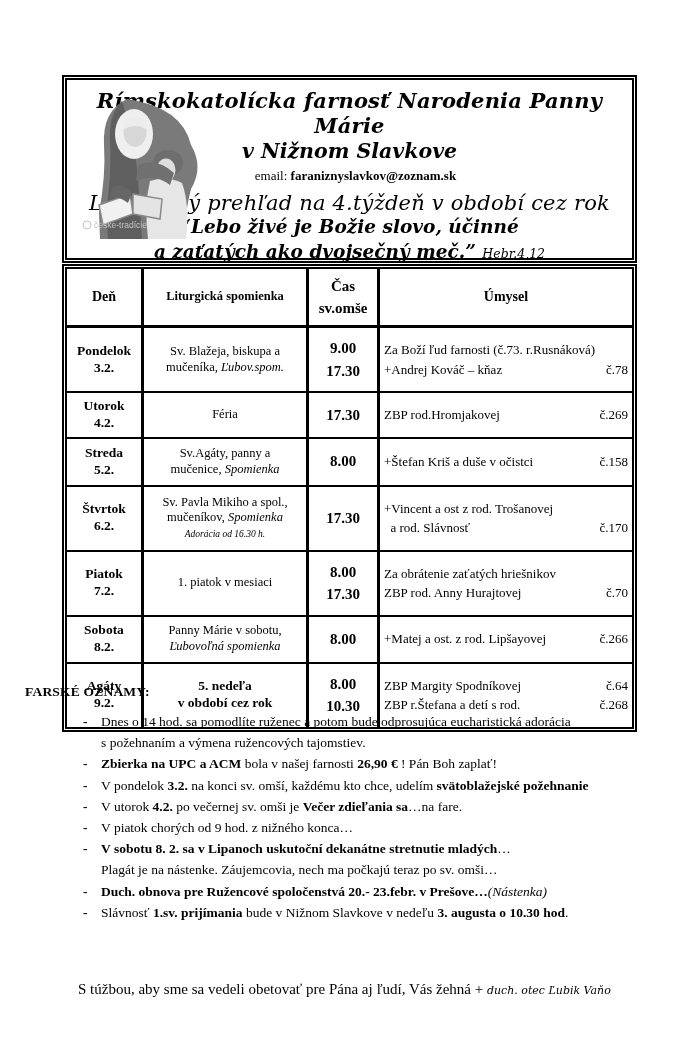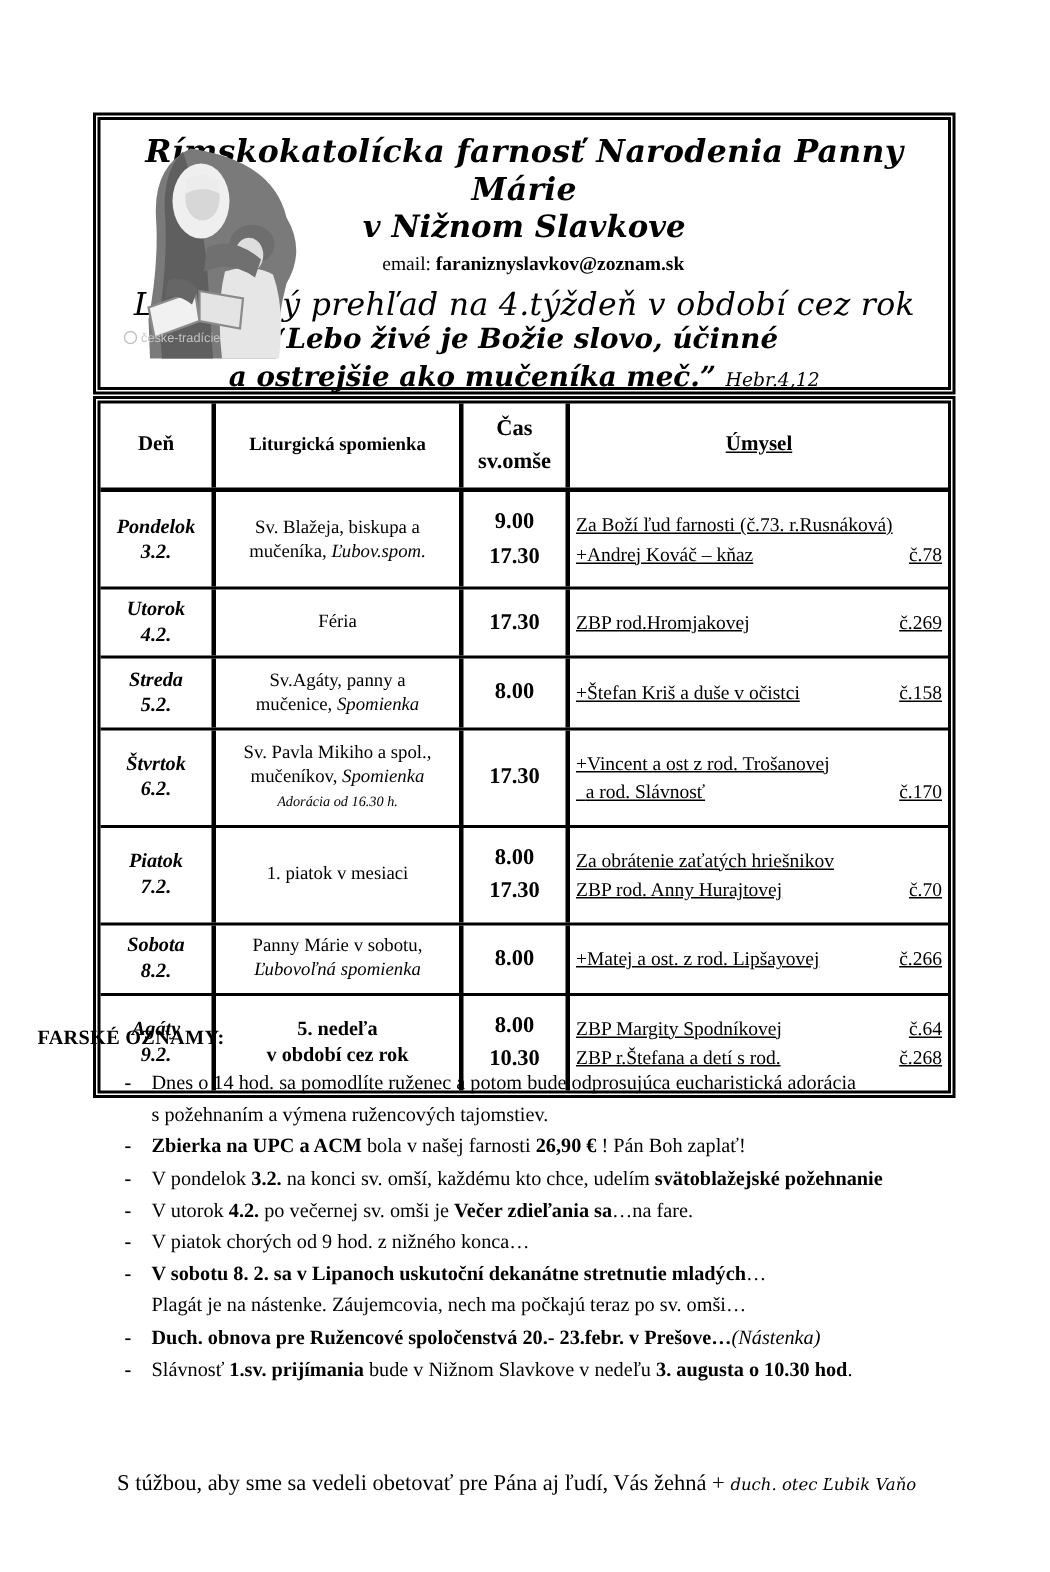--- a/index.html
+++ b/index.html
@@ -25,25 +25,25 @@
   
   .ltable{position:absolute;left:62px;top:264px;width:575px;
     border:5px double #000;box-sizing:border-box;background:#fff;}
   .trow{display:grid;grid-template-columns:74px 165px 71px 1fr;border-top:2px solid #000;}
   .trow.head{border-top:none;min-height:56px;}
   #tbody .trow:first-child{border-top:3px solid #000;}
   .c{border-left:3px solid #000;padding:2px 3px;box-sizing:border-box;
     display:flex;flex-direction:column;justify-content:center;align-items:center;text-align:center;}
   .c.day{border-left:none;}
   .hc{font-weight:bold;font-size:14px;}
-  .dayname,.daydate{font-style:italic;font-weight:bold;font-size:13.5px;line-height:1.25;}
+  .dayname,.daydate{font-weight:bold;font-size:13.5px;line-height:1.25;}
   .mem{font-size:12.5px;line-height:1.25;}
   .mem .b{font-weight:bold;font-size:13.5px;}
   .time{font-weight:bold;font-size:15px;line-height:1.5;}
-  .intent{align-items:stretch;text-align:left;padding:12px 4px;text-decoration:underline;}
+  .intent{align-items:stretch;text-align:left;padding:12px 4px;}
   .intent-line{display:flex;justify-content:space-between;font-size:13px;line-height:1.5;white-space:pre-wrap;}
   .intent-right{padding-left:4px;white-space:nowrap;}
   span.i{font-style:italic;}
   span.b{font-weight:bold;}
   span.sm{font-size:9.5px;font-style:italic;}
   #tbody .trow:nth-of-type(1){min-height:50px}
   #tbody .trow:nth-of-type(2){min-height:42px}
   #tbody .trow:nth-of-type(3){min-height:46px}
   #tbody .trow:nth-of-type(4){min-height:60px}
   #tbody .trow:nth-of-type(5){min-height:46px}
@@ -83,21 +83,21 @@
       <polygon points="61,107 90,112 88,132 61,127" fill="#e4e4e4" stroke="#8a8a8a" stroke-width="1.5"></polygon>
       <path d="M40,100 Q52,96 60,106 L56,116 Q46,108 38,112 Z" fill="#666666"></path>
       <circle cx="15" cy="138" r="4" fill="none" stroke="#c3c3c3" stroke-width="1"></circle>
       <text x="22" y="141" class="wmark">česke-tradície</text>
     </svg>
     <div class="t1">Rímskokatolícka farnosť Narodenia Panny Márie</div>
     <div class="t2">v Nižnom Slavkove</div>
     <div class="emailline"><span>email: </span><span class="addr">faraniznyslavkov@zoznam.sk</span></div>
     <div class="subtitle">Liturgický prehľad na 4.týždeň v období cez rok</div>
     <div class="quote">“Lebo živé je Božie slovo, účinné</div>
-    <div class="quote"><span>a ostrejšie ako mučeníka meč.”</span> <span class="qref">Hebr.4,12</span></div>
+    <div class="quote"><span>a zaťatých ako dvojsečný meč.”</span> <span class="qref">Hebr.4,12</span></div>
   </div>
 
   <div class="ltable">
     <div class="trow head">
       <div class="c day hc">Deň</div>
       <div class="c mem hc">Liturgická spomienka</div>
       <div class="c time hc">
         <div>Čas</div>
         <div>sv.omše</div>
       </div>

